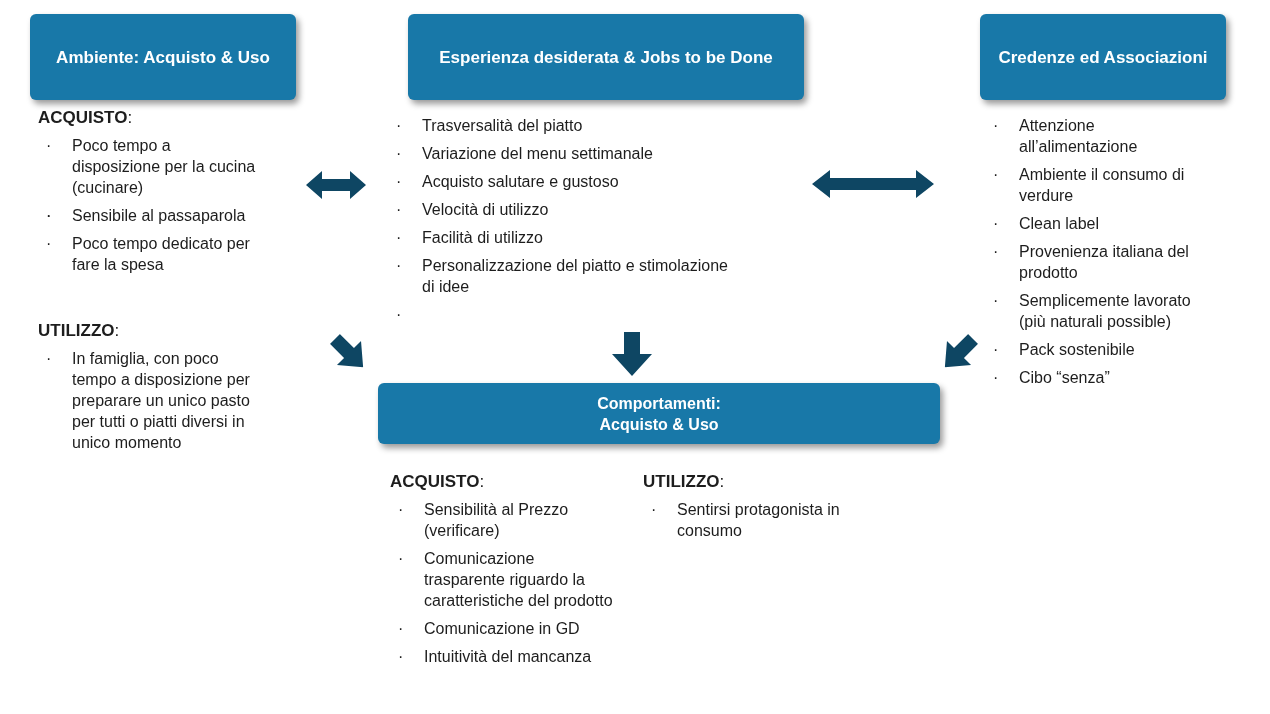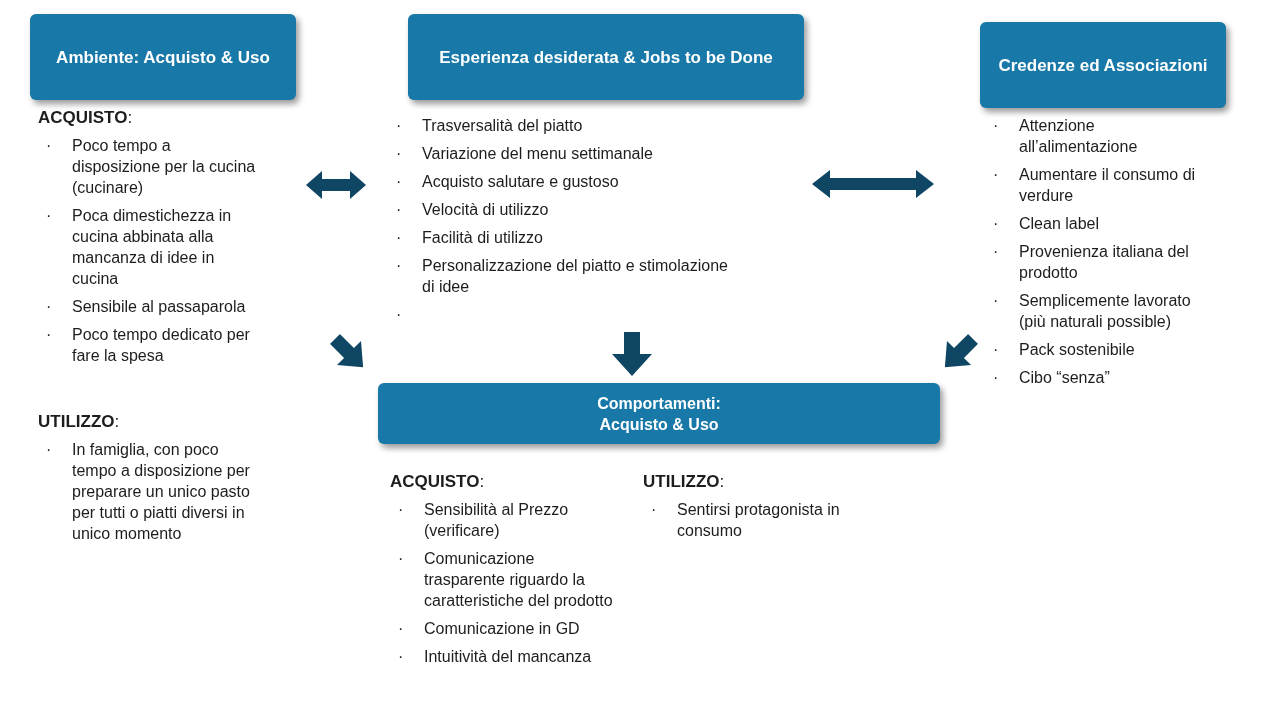--- a/index.html
+++ b/index.html
@@ -15,21 +15,21 @@
   }
   .hbox {
     position:absolute; background:var(--header-blue); color:var(--title-white);
     font-weight:bold; display:flex; align-items:center; justify-content:center;
     text-align:center; border-radius:6px;
     box-shadow:3px 4px 6px rgba(0,0,0,0.40);
     font-size:17px; line-height:21px;
   }
   #hbox-left  { left:30px;  top:14px; width:266px; height:86px; }
   #hbox-mid   { left:380px; top:14px; width:396px; height:86px;margin-left:28px; }
-  #hbox-right { left:980px; top:22px; width:246px; height:86px; }
+  #hbox-right { left:980px; top:14px; width:246px; height:86px; }
   #bottom-box { left:378px; top:383px; width:562px; height:61px; font-size:16px; }
 
   .col { position:absolute; }
   #col-left   { left:38px;  top:108px; width:220px; }
   #col-mid    { left:388px; top:115px; width:344px; }
   #col-right  { left:985px; top:115px; width:230px; }
   #bcol-a     { left:390px; top:472px; width:224px; }
   #bcol-u     { left:643px; top:472px; width:224px; }
 
   .sec-h { font-size:17px; margin:0 0 7px 0; }
@@ -71,21 +71,21 @@
     <span>Esperienza desiderata &amp; Jobs to be Done</span>
   </div>
   <div class="hbox" id="hbox-right">
     <span>Credenze ed Associazioni</span>
   </div>
 
   <div class="col" id="col-left">
     <div class="sec-h"><b>ACQUISTO</b><span>:</span></div>
     <ul class="blist">
         <li><span class="bullet">·</span><span>Poco tempo a disposizione per la cucina (cucinare)</span></li>
-        <li><span class="bullet">·</span><span>Poca dimestichezza in cucina abbinata alla mancanza di idee in cucina</span></li>
+        <li><span class="bullet">·</span></li>
         <li><span class="bullet">·</span><span>Sensibile al passaparola</span></li>
         <li><span class="bullet">·</span><span>Poco tempo dedicato per fare la spesa</span></li>
       </ul>
     <div class="sec-h sec-gap"><b>UTILIZZO</b><span>:</span></div>
     <ul class="blist">
         <li><span class="bullet">·</span><span>In famiglia, con poco tempo a disposizione per preparare un unico pasto per tutti o piatti diversi in unico momento</span></li>
       </ul>
   </div>
 
   <div class="col" id="col-mid">
@@ -96,21 +96,21 @@
         <li><span class="bullet">·</span><span>Velocità di utilizzo</span></li>
         <li><span class="bullet">·</span><span>Facilità di utilizzo</span></li>
         <li><span class="bullet">·</span><span>Personalizzazione del piatto e stimolazione di idee</span></li>
         <li><span class="bullet">·</span></li>
       </ul>
   </div>
 
   <div class="col" id="col-right">
     <ul class="blist">
         <li><span class="bullet">·</span><span>Attenzione all’alimentazione</span></li>
-        <li><span class="bullet">·</span><span>Aumentare il consumo di verdure</span></li>
+        <li><span class="bullet">·</span><span>Ambiente il consumo di verdure</span></li>
         <li><span class="bullet">·</span><span>Clean label</span></li>
         <li><span class="bullet">·</span><span>Provenienza italiana del prodotto</span></li>
         <li><span class="bullet">·</span><span>Semplicemente lavorato (più naturali possible)</span></li>
         <li><span class="bullet">·</span><span>Pack sostenibile</span></li>
         <li><span class="bullet">·</span><span>Cibo “senza”</span></li>
       </ul>
   </div>
 
   <div class="arrow" id="arrow-lr-left">
     <svg width="60" height="32" viewBox="0 0 60 32" xmlns="http://www.w3.org/2000/svg">

